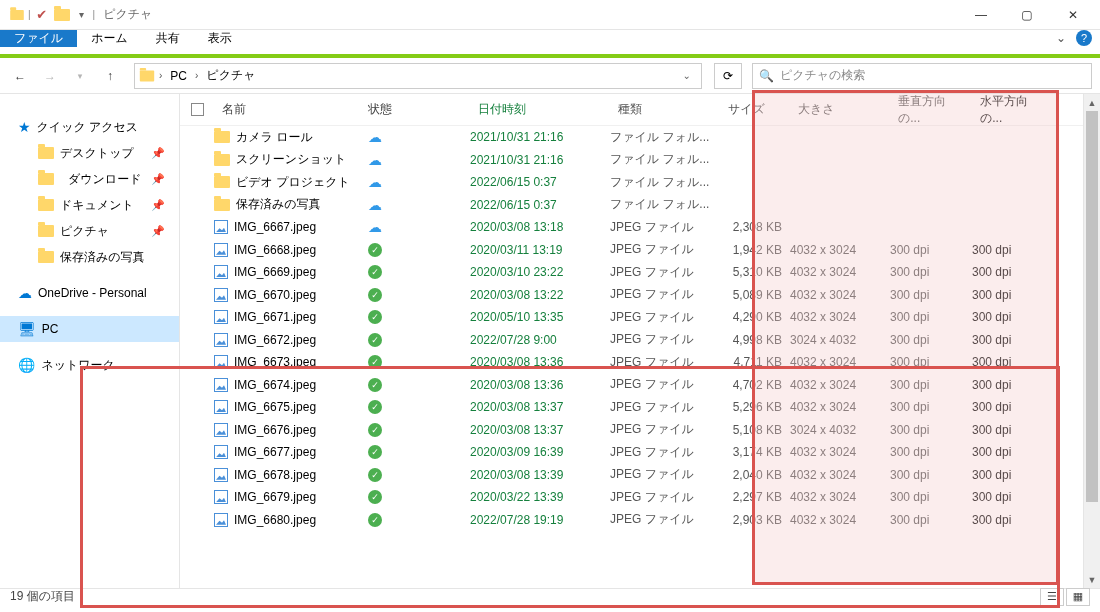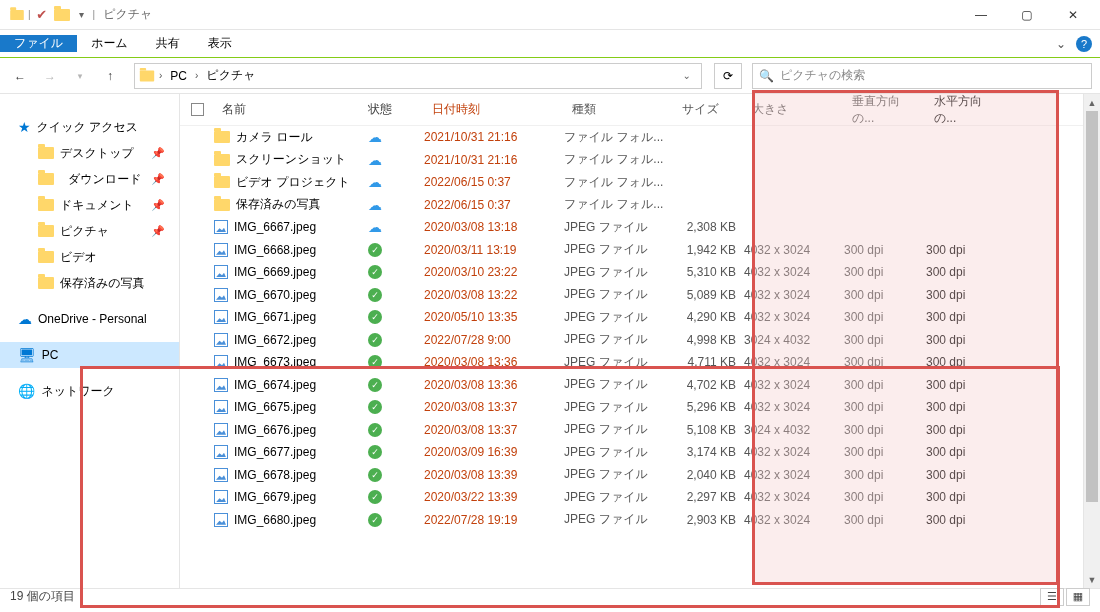--- a/index.html
+++ b/index.html
@@ -2,21 +2,21 @@
 <html><head>
 <meta charset="utf-8">
 <style>
 * { margin: 0; padding: 0; box-sizing: border-box; font-family: "Yu Gothic UI", "Meiryo", sans-serif; }
 body { background: #fff; width: 1100px; height: 612px; overflow: hidden; position: relative; font-size: 12px; color: #000; }
 .titlebar { height: 30px; background: #fff; border-bottom: 1px solid #e5e5e5; display: flex; align-items: center; padding: 0 4px; }
 .titlebar .qat { display: flex; align-items: center; gap: 2px; padding-left: 4px; }
 .titlebar .win-title { margin-left: 8px; color: #666; font-size: 12px; }
 .sys-btns { margin-left: auto; display: flex; }
 .sys-btn { width: 46px; height: 30px; display: flex; align-items: center; justify-content: center; color: #333; }
-.ribbon-tabs { height: 28px; display: flex; align-items: center; border-bottom: 1px solid #84cc16; }
+.ribbon-tabs { height: 28px; display: flex; align-items: flex-start; border-bottom: 4px solid #84cc16; }
 .ribbon-tab { padding: 0 14px; display: flex; align-items: center; font-size: 12px; cursor: pointer; }
 .ribbon-tab.file { background: #1979ca; color: #fff; }
 .ribbon-expand { margin-left: auto; display: flex; align-items: center; padding-right: 8px; gap: 10px; }
 .help-circle { width: 16px; height: 16px; border-radius: 50%; background: #1979ca; color: #fff; display: flex; align-items: center; justify-content: center; font-size: 11px; }
 .navbar { height: 36px; display: flex; align-items: center; padding: 0 8px; gap: 6px; border-bottom: 1px solid #e5e5e5; }
 .nav-btn { width: 24px; height: 24px; display: flex; align-items: center; justify-content: center; color: #333; }
 .nav-btn.disabled { color: #b5b5b5; }
 .addressbar { flex: 1; height: 26px; border: 1px solid #ccc; display: flex; align-items: center; padding: 0 4px; gap: 2px; margin: 0 6px; }
 .crumb { padding: 0 4px; color: #000; font-size: 12px; }
 .crumb-sep { color: #555; font-size: 10px; padding: 0 2px; }
@@ -30,21 +30,21 @@
 .pin { color: #888; font-size: 11px; }
 .main { flex: 1; display: flex; position: relative; }
 .filelist { flex: 1; overflow: hidden; }
 .cols { display: flex; height: 32px; align-items: center; border-bottom: 1px solid #f0f0f0; color: #444; }
 .col { padding: 0 8px; font-size: 12px; }
 .rows { }
 .row { display: flex; height: 22.5px; align-items: center; font-size: 12px; }
 .c-chk { width: 34px; display: flex; justify-content: center; }
 .c-name { width: 150px; display: flex; align-items: center; gap: 6px; }
 .c-status { width: 60px; display: flex; justify-content: flex-start; padding-left: 4px; }
-.c-date { width: 140px; color: #c2410c; }
+.c-date { width: 140px; color: #15803d; margin-left: 46px; }
 .c-type { width: 110px; color: #555; }
 .c-size { width: 70px; color: #555; text-align: right; padding-right: 8px; }
 .c-dim { width: 100px; color: #555; }
 .c-vdpi { width: 82px; color: #555; }
 .c-hdpi { width: 80px; color: #000000; }
 .folder-ico { width: 16px; height: 12px; background: #ffd76a; border-radius: 1px; display: inline-block; position: relative; }
 .folder-ico::before { content: ""; position: absolute; top: -3px; left: 0; width: 7px; height: 3px; background: #ffd76a; border-radius: 1px 1px 0 0; }
 .img-ico { width: 14px; height: 14px; background: #fff; border: 1px solid #4a90d9; display: inline-block; position: relative; }
 .img-ico::after { content: ""; position: absolute; bottom: 1px; left: 1px; right: 1px; height: 5px; background: #4a90d9; clip-path: polygon(0 100%, 35% 20%, 60% 60%, 80% 10%, 100% 100%); }
 .cloud-ico { color: #3199e8; font-size: 14px; }
@@ -154,26 +154,20 @@
     <div class="tree-item sub">
       <span style="display:flex;align-items:center;gap:6px;">
           <span class="folder-ico"></span>
           <span>ピクチャ</span>
         </span>
       <span class="pin">📌</span>
     </div>
     <div class="tree-item sub">
       <span style="display:flex;align-items:center;gap:6px;">
           <span class="folder-ico"></span>
-          <span>ビデオ</span>
-        </span>
-    </div>
-    <div class="tree-item sub">
-      <span style="display:flex;align-items:center;gap:6px;">
-          <span class="folder-ico"></span>
           <span>保存済みの写真</span>
         </span>
     </div>
     <div style="height:10px;"></div>
     <div class="tree-item">
       <span class="onedrive-ico">☁</span>
       <span>OneDrive - Personal</span>
     </div>
     <div style="height:10px;"></div>
     <div class="tree-item selected">

